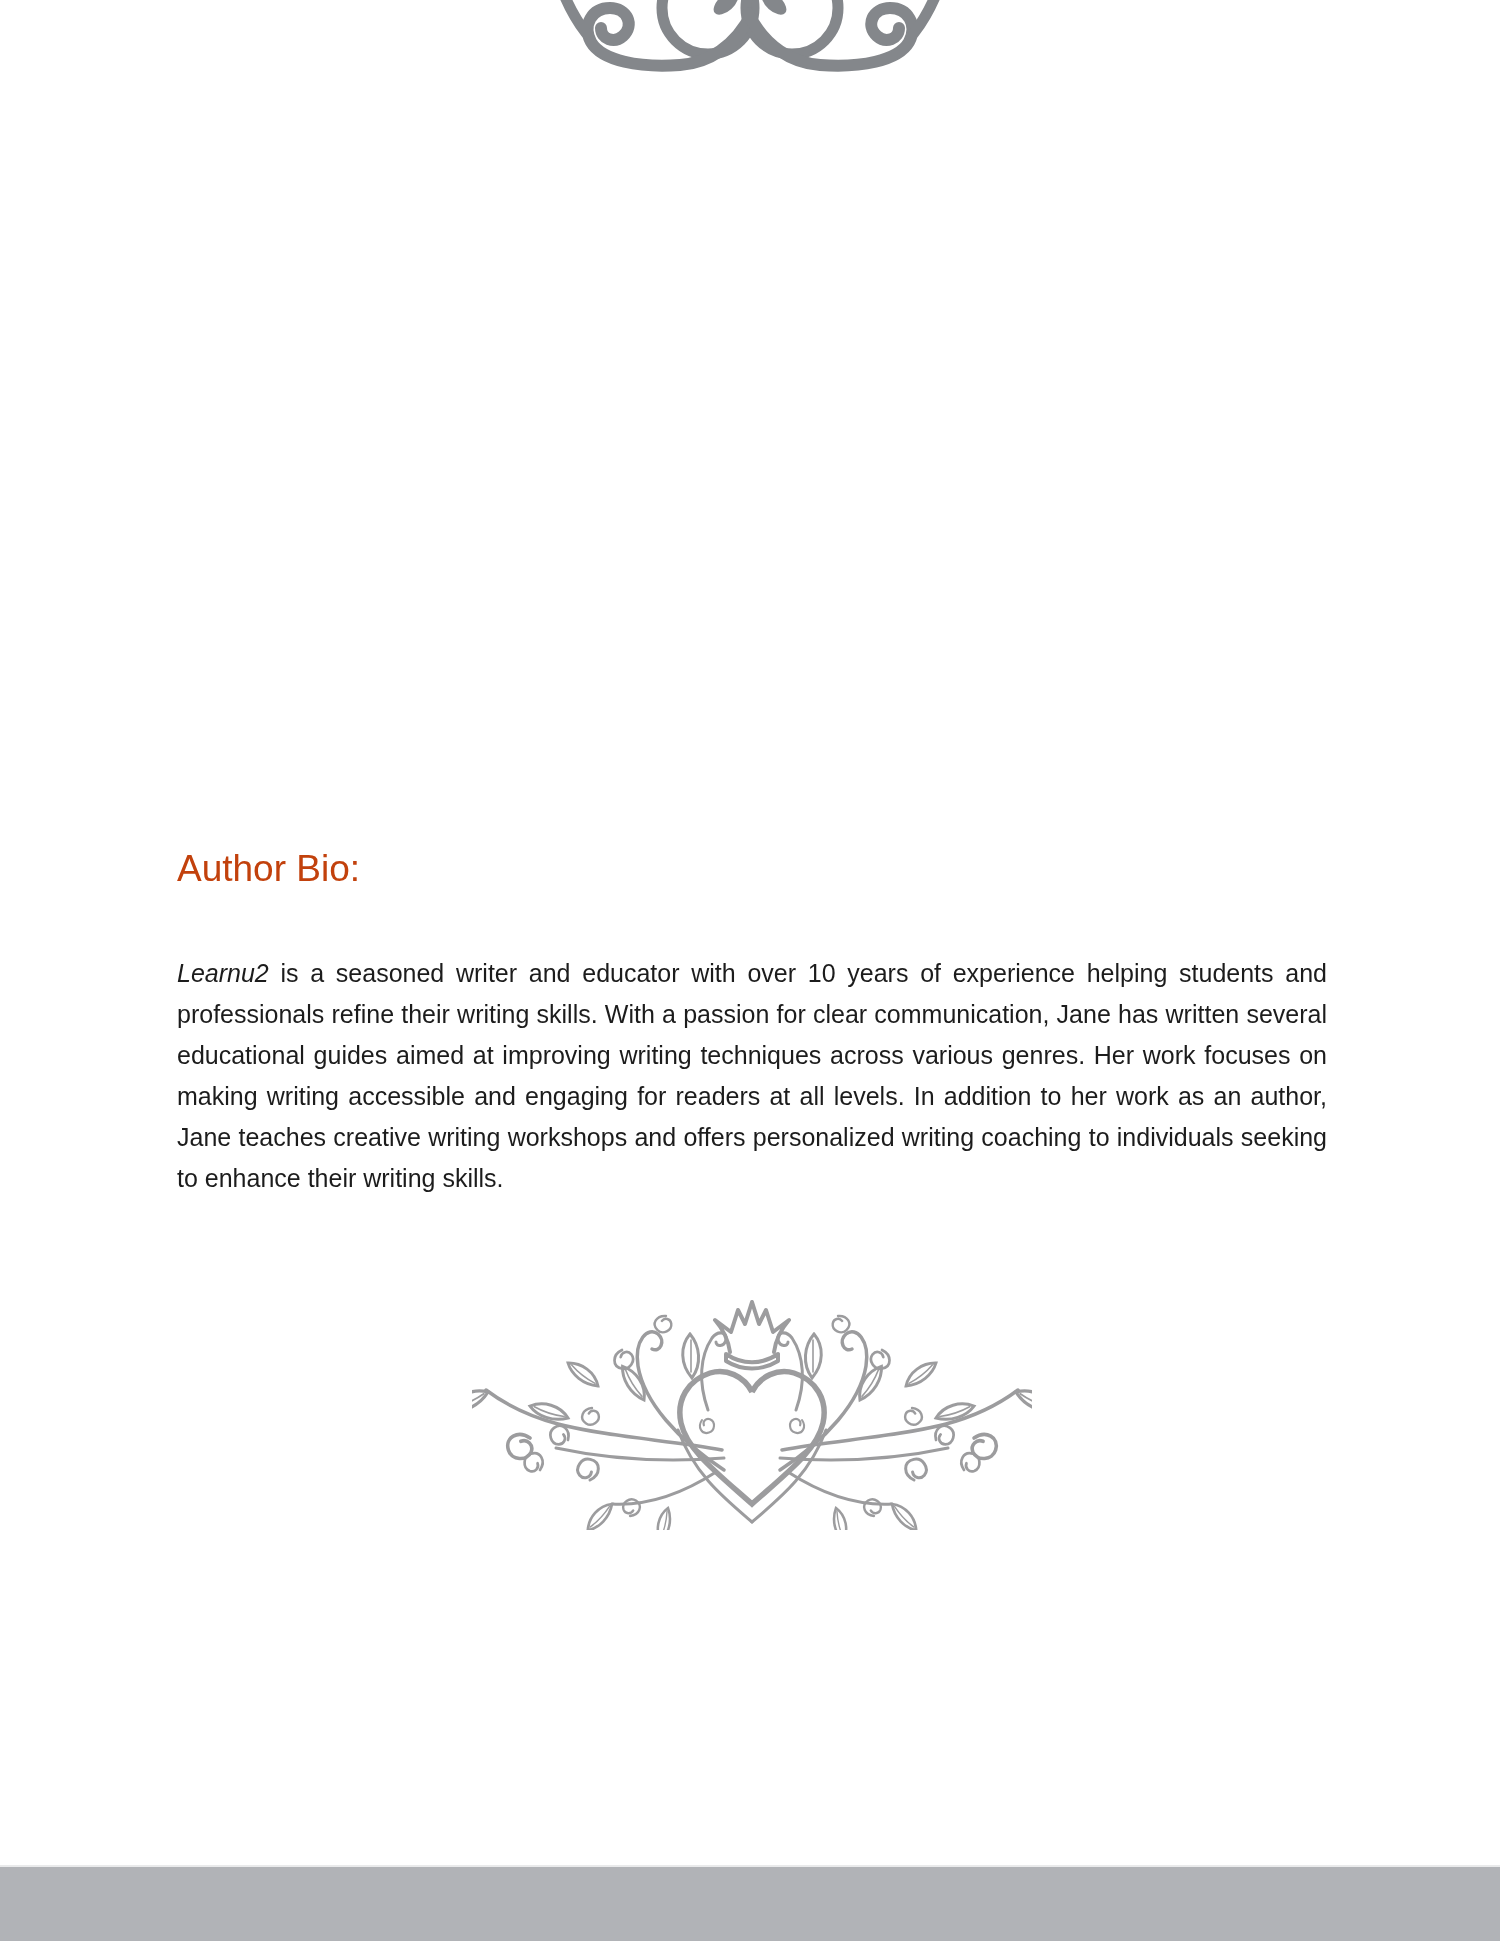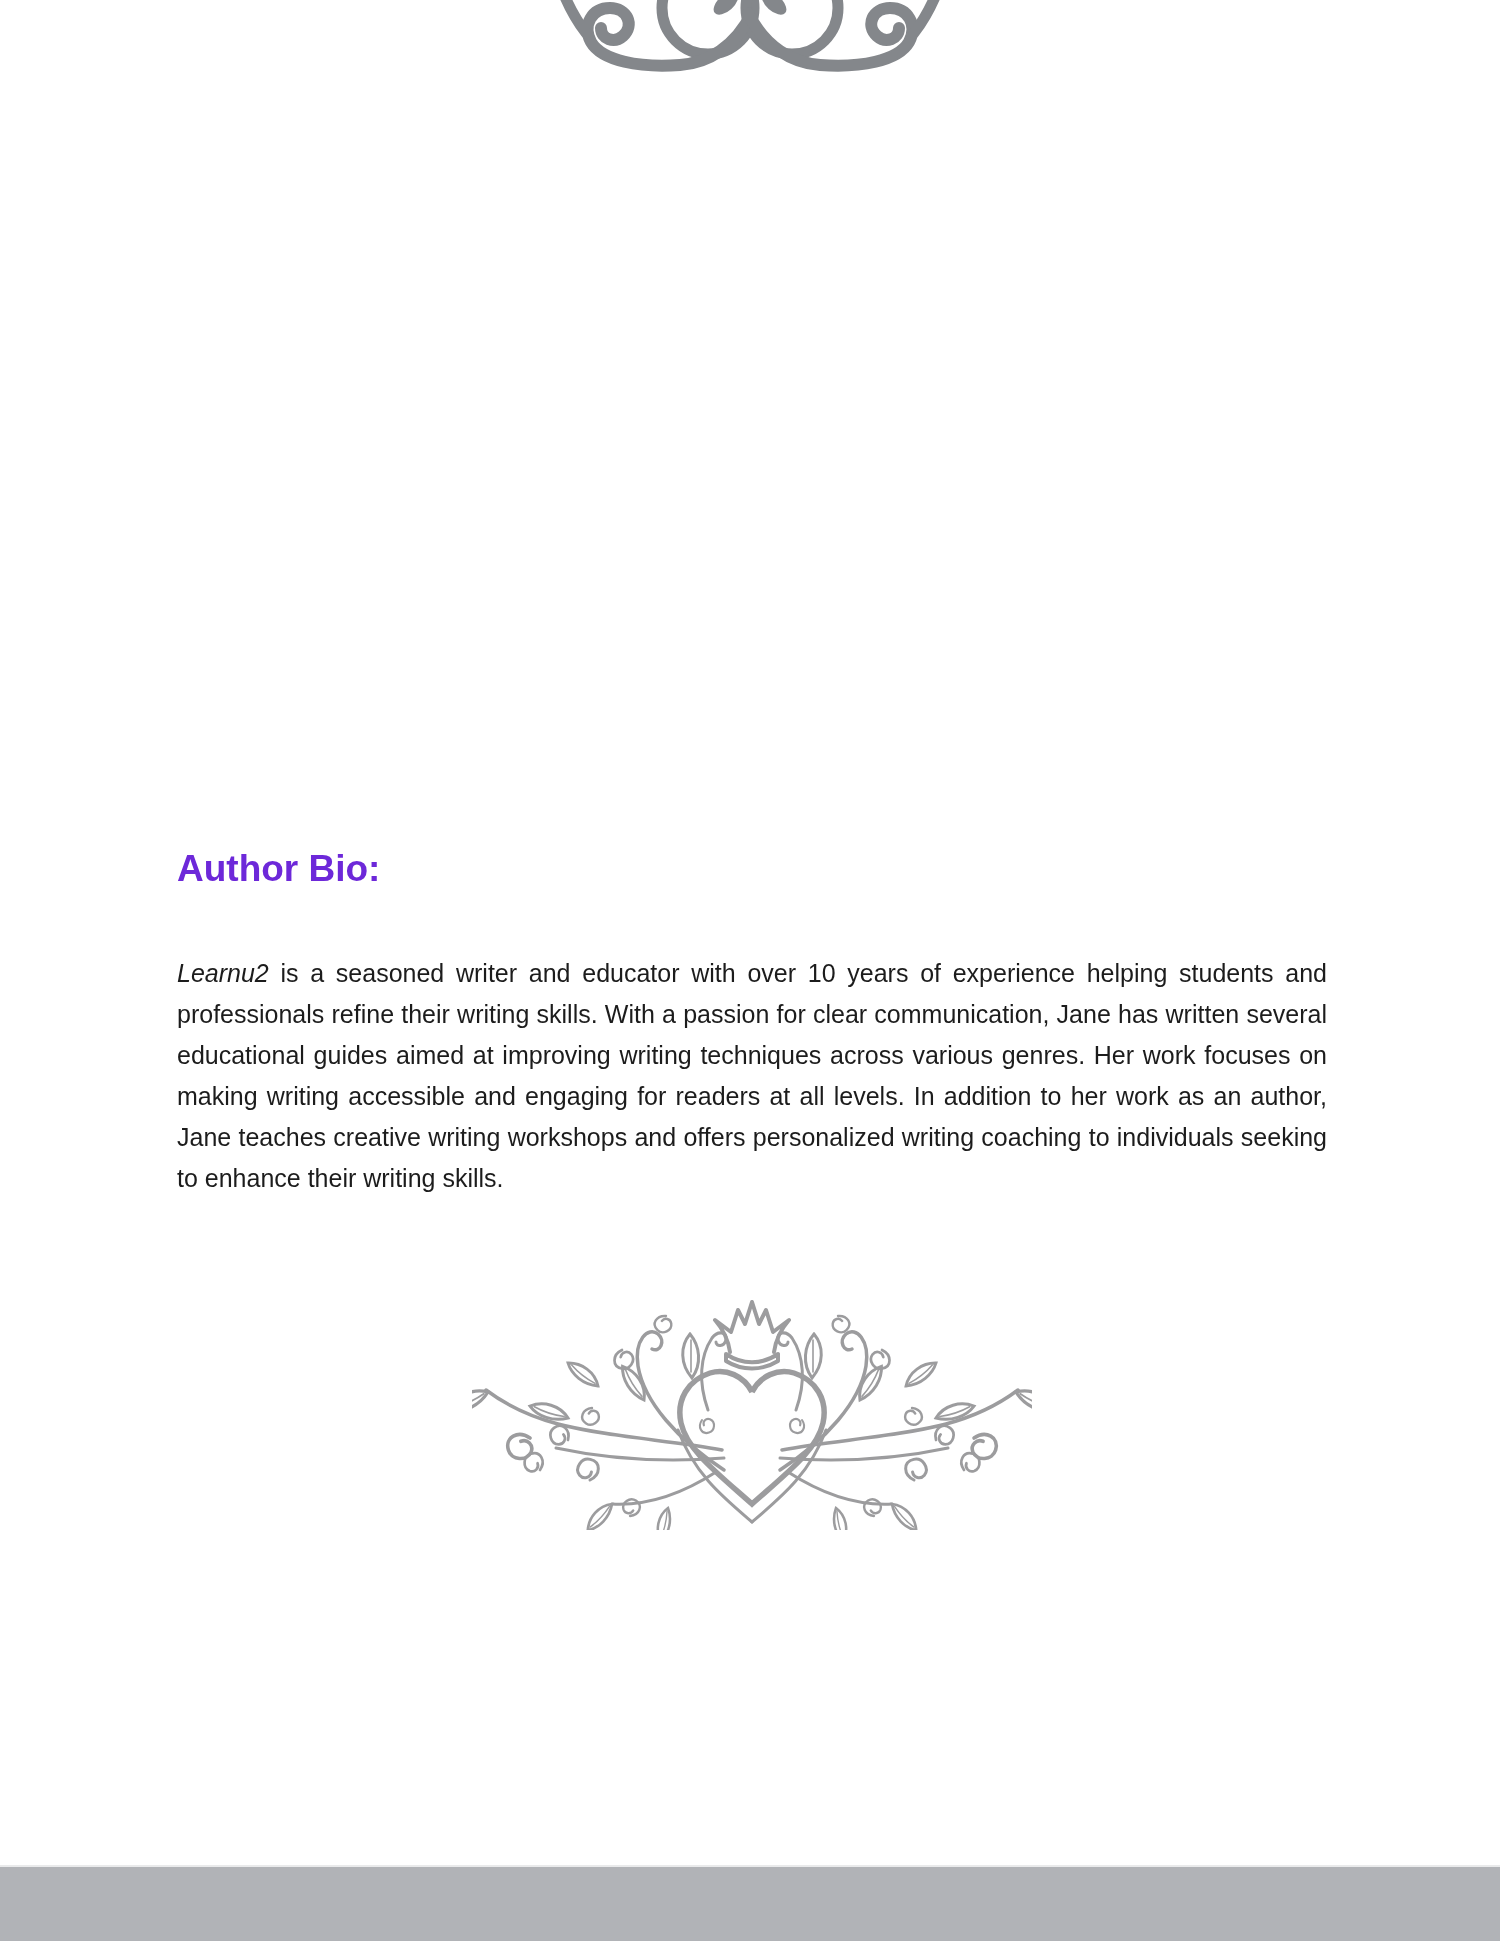--- a/index.html
+++ b/index.html
@@ -14,22 +14,22 @@
   .top-flourish{
     position:absolute;
     left:540px;
     top:-85px;
   }
   .heading{
     position:absolute;
     left:177px;
     top:848px;
     font-size:37px;
-    font-weight:bold;
-    color:#6d28d9;
+    font-weight:normal;
+    color:#c2410c;
     letter-spacing:0px;
   }
   .bio-paragraph{
     position:absolute;
     left:177px;
     top:928px;
     width:1150px;
     font-size:25px;
     line-height:41px;
     color:#1c1c1c;

